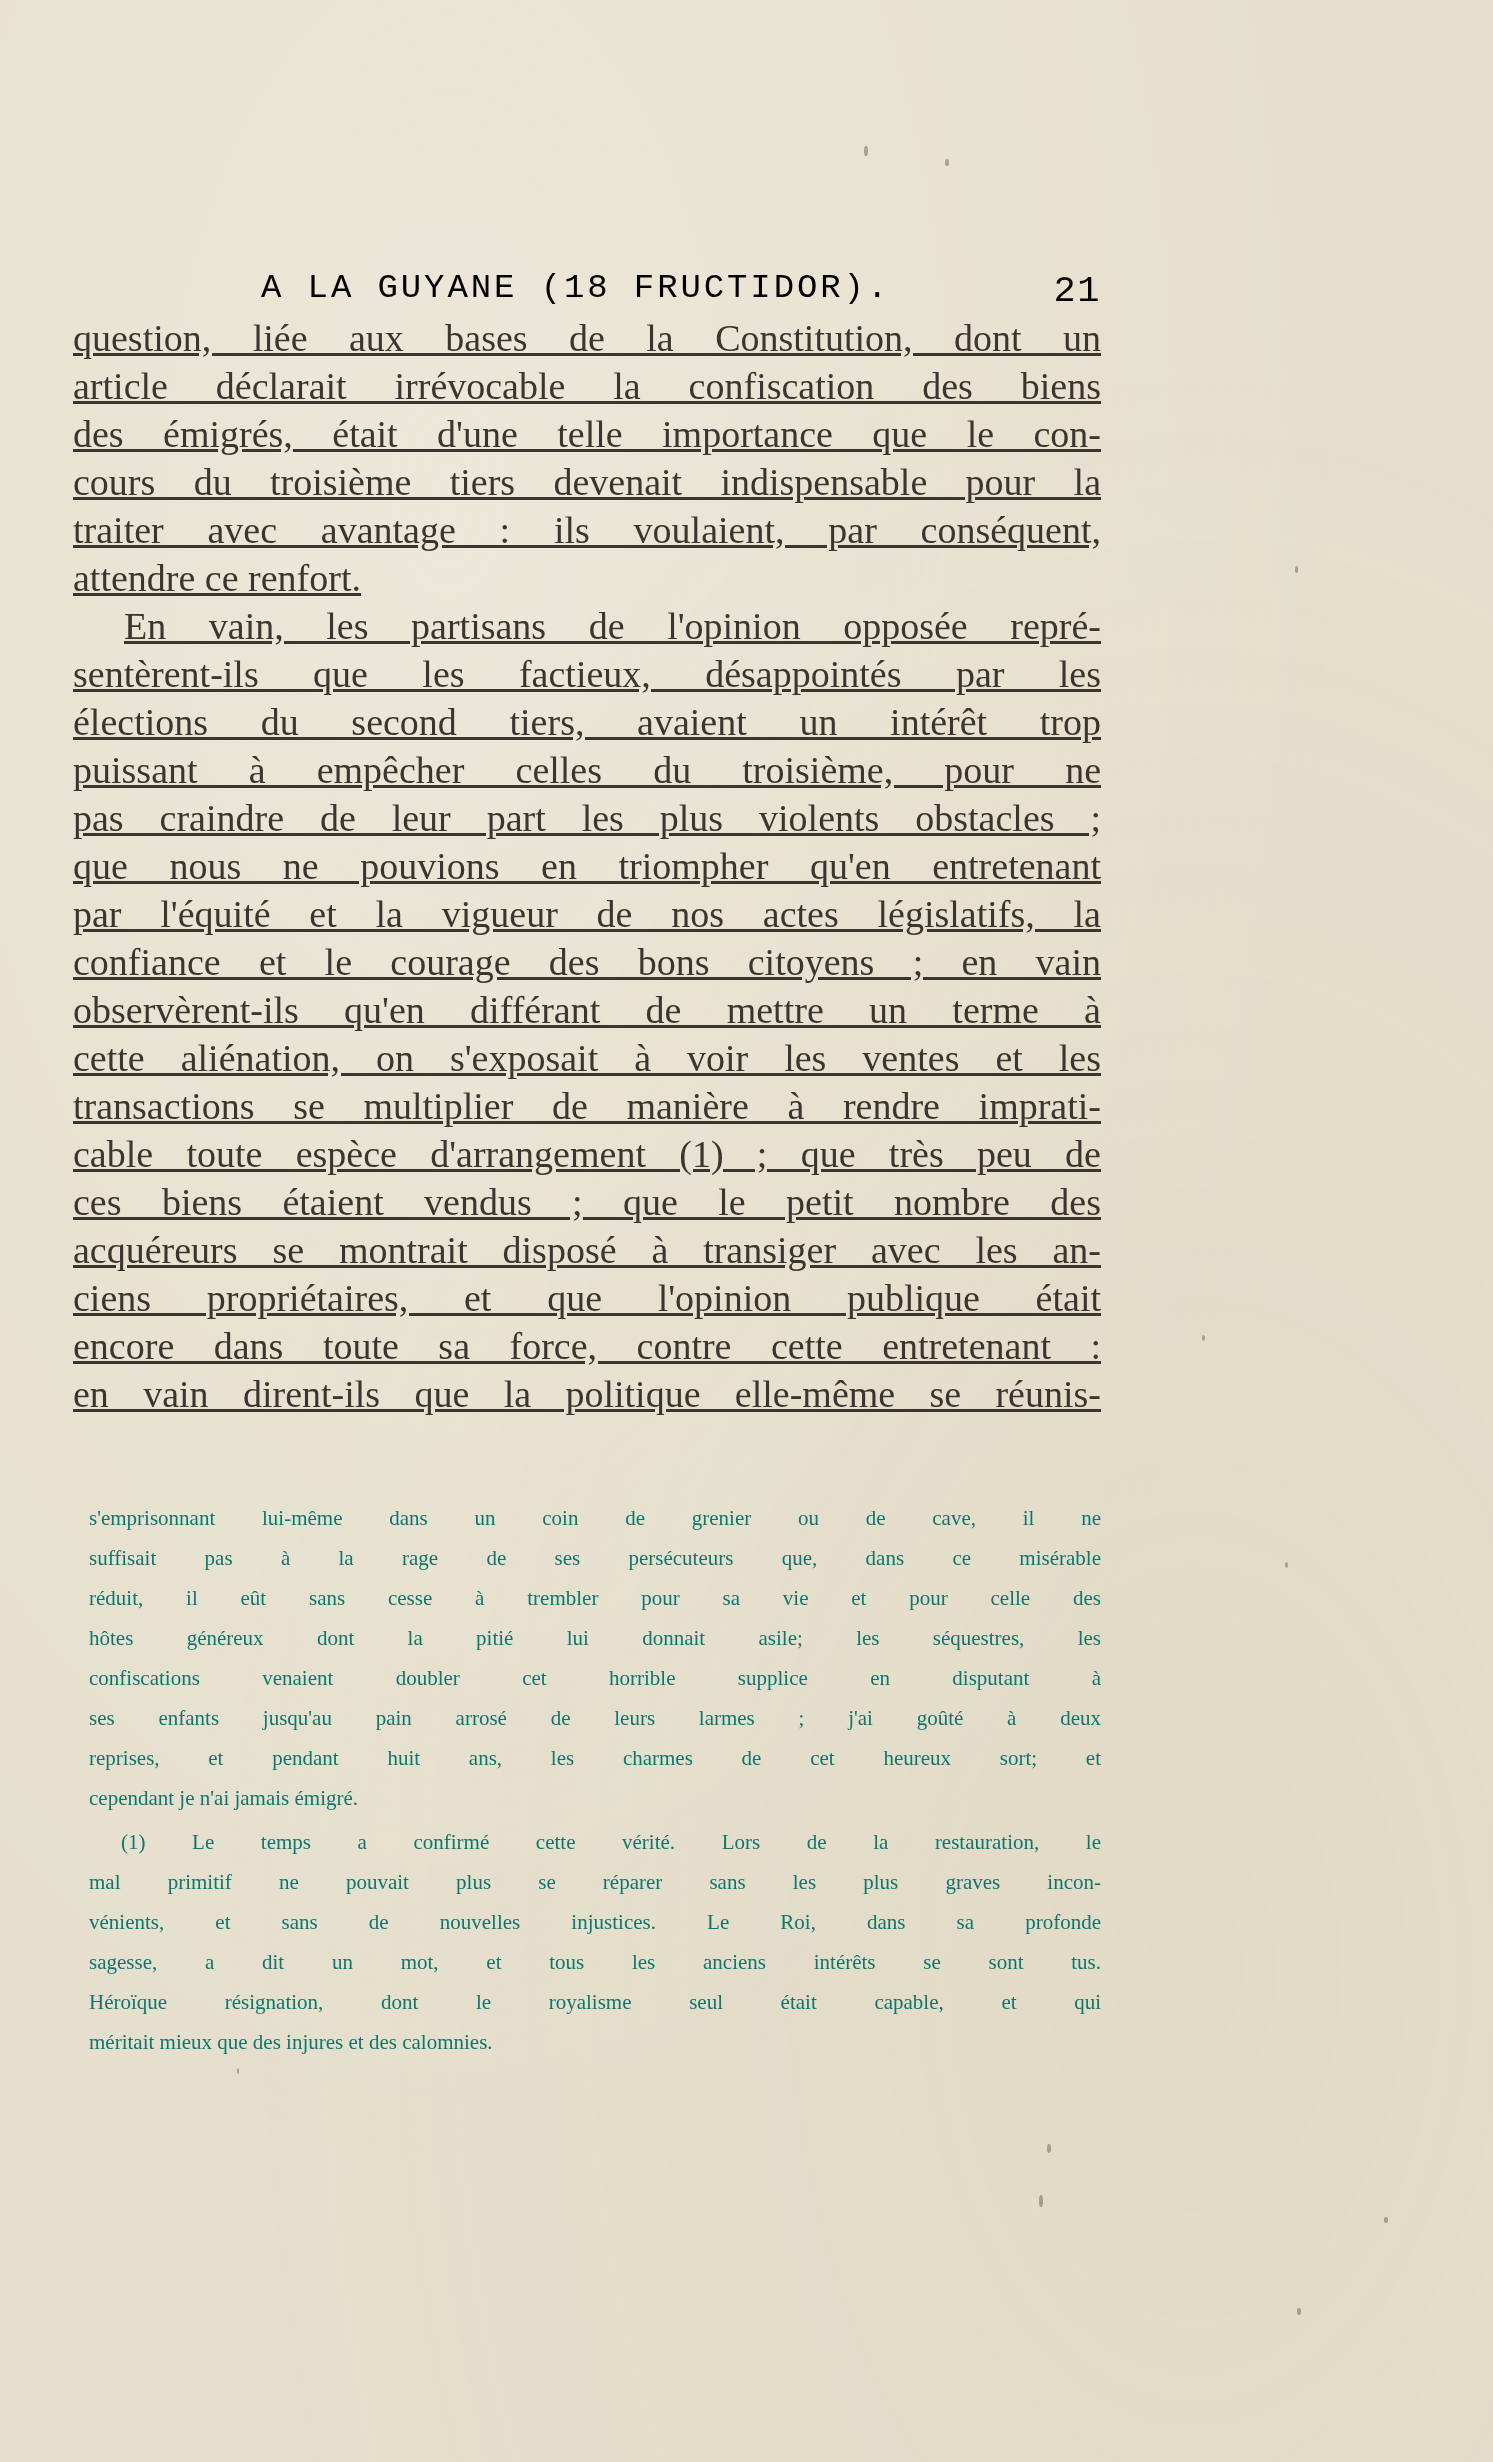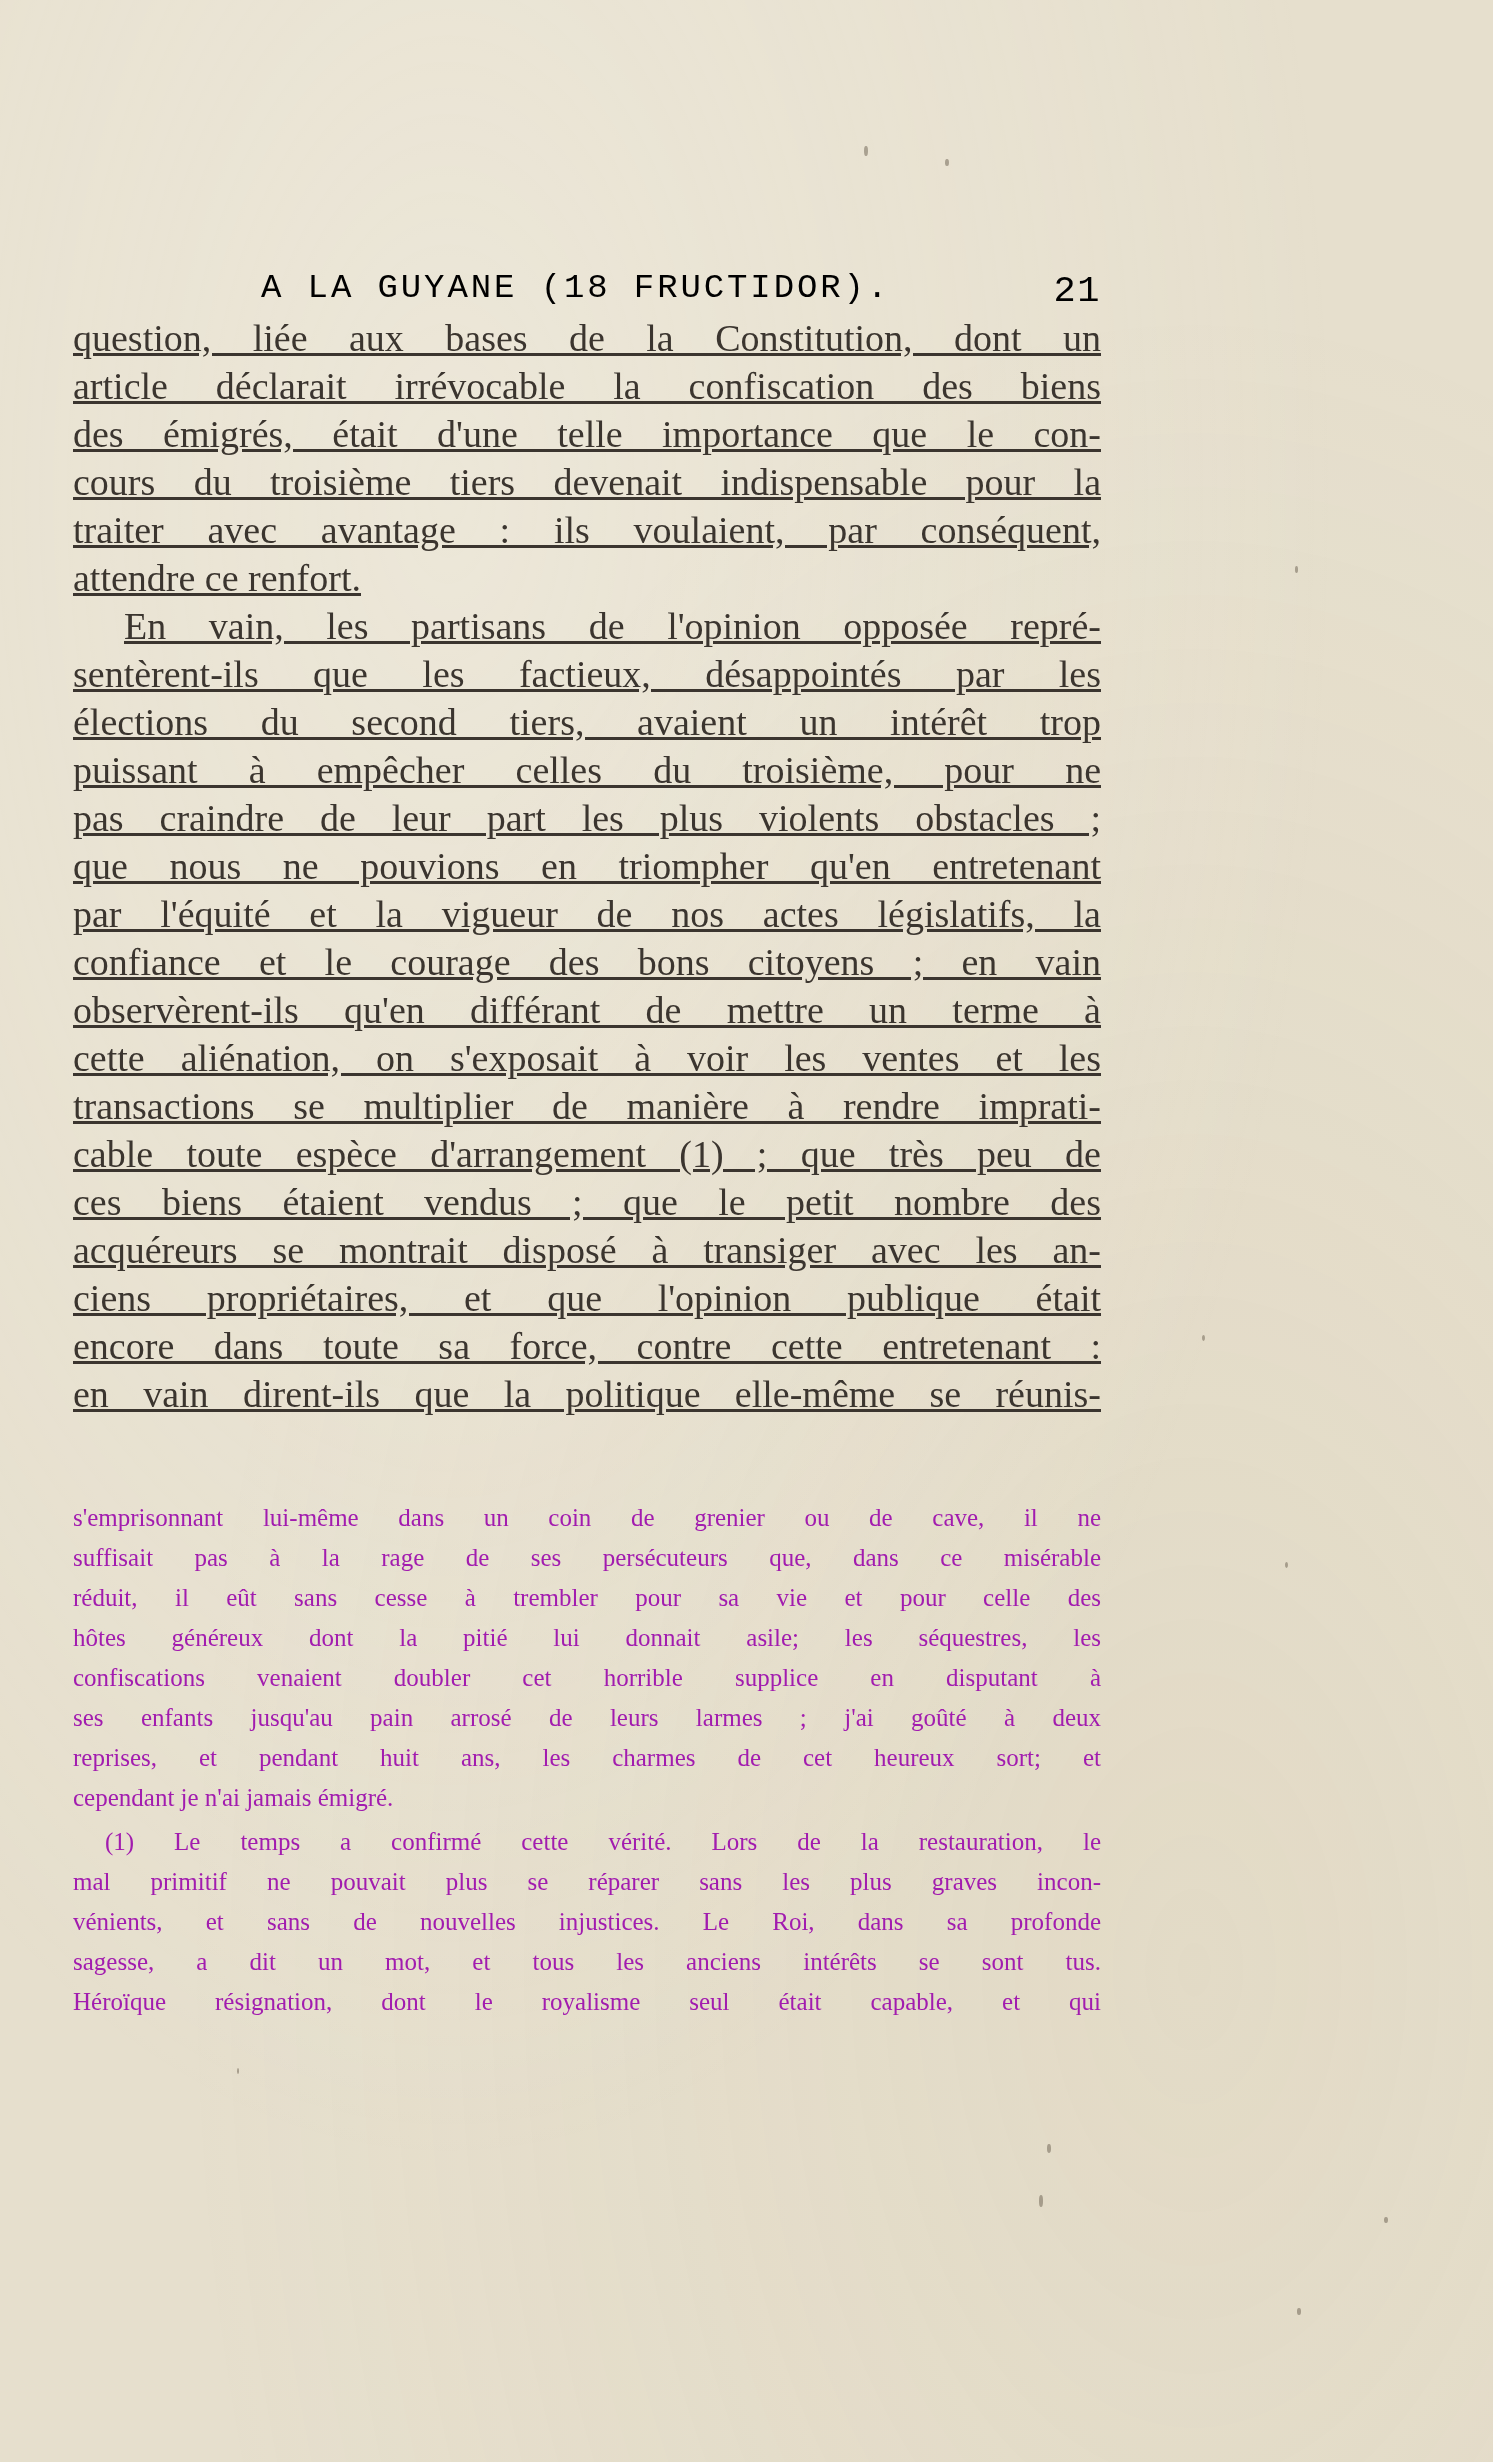--- a/index.html
+++ b/index.html
@@ -63,23 +63,24 @@
     }
     .body-text .line.last {
       text-align-last: left;
     }
     .body-text .line.indent {
       padding-left: 51px;
     }
     .notes {
       margin-top: 80px;
       font-family: "Liberation Serif", "DejaVu Serif", serif;
-      font-size: 25px;
+      font-size: 21px;
       line-height: 40px;
-      color: #a21caf;
+      color: #0f766e;
+      margin-left: 16px;
     }
     .notes .line {
       display: block;
       text-align: justify;
       text-align-last: justify;
       white-space: nowrap;
       height: 40px;
     }
     .notes .line.last {
       text-align-last: left;
@@ -157,17 +158,18 @@
       <span class="line">ses enfants jusqu'au pain arrosé de leurs larmes ; j'ai goûté à deux</span>
       <span class="line">reprises, et pendant huit ans, les charmes de cet heureux sort; et</span>
       <span class="line last">cependant je n'ai jamais émigré.</span>
     </div>
     <div class="note-block">
       <span class="line indent">(1) Le temps a confirmé cette vérité. Lors de la restauration, le</span>
       <span class="line">mal primitif ne pouvait plus se réparer sans les plus graves incon-</span>
       <span class="line">vénients, et sans de nouvelles injustices. Le Roi, dans sa profonde</span>
       <span class="line">sagesse, a dit un mot, et tous les anciens intérêts se sont tus.</span>
       <span class="line">Héroïque résignation, dont le royalisme seul était capable, et qui</span>
+      <span class="line last">méritait mieux que des injures et des calomnies.</span>
     </div>
   </div>
 
 </div>
 
 
 </body></html>

